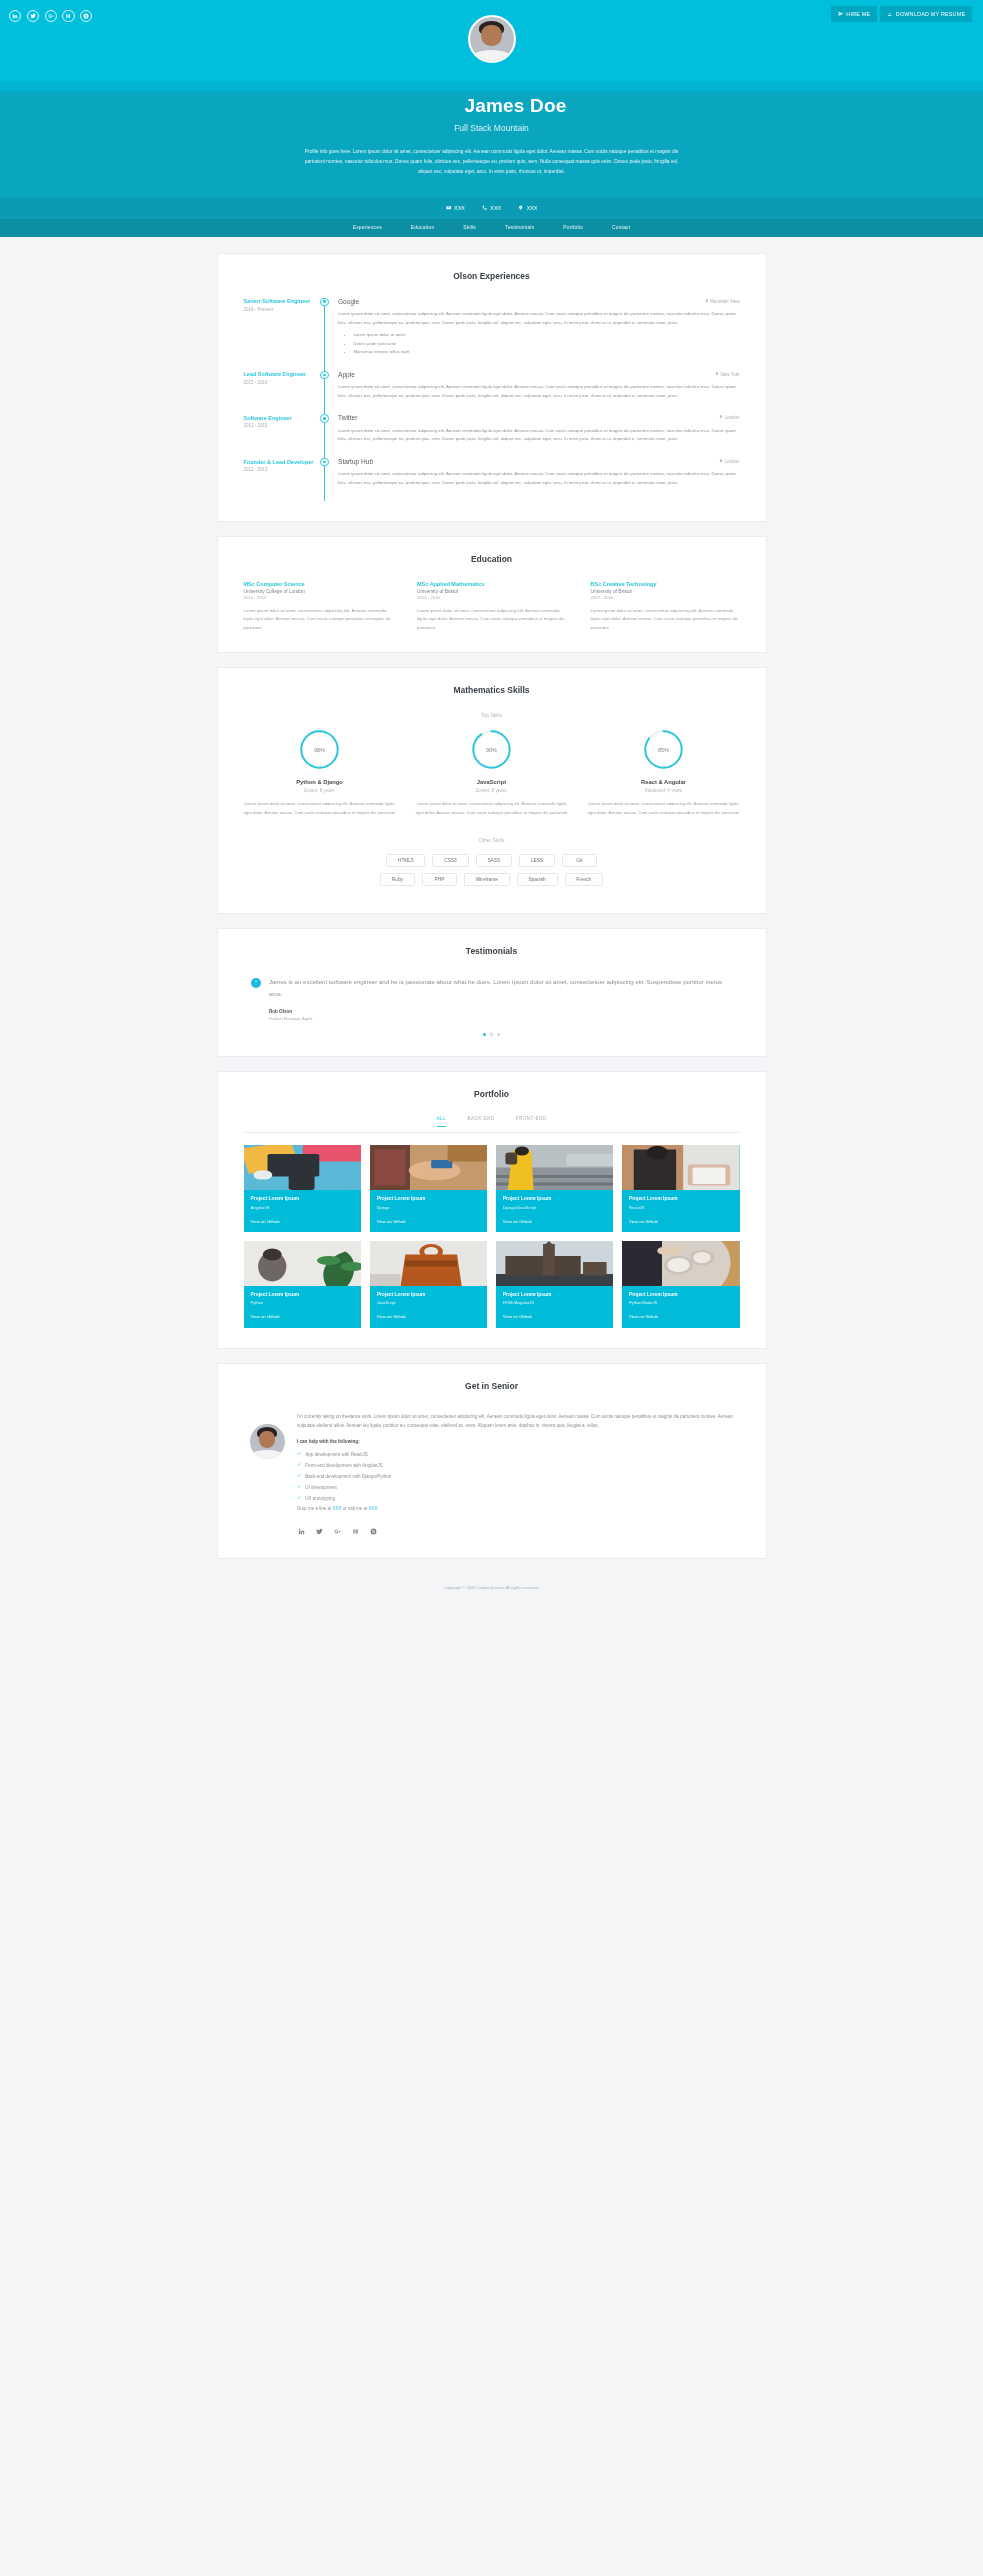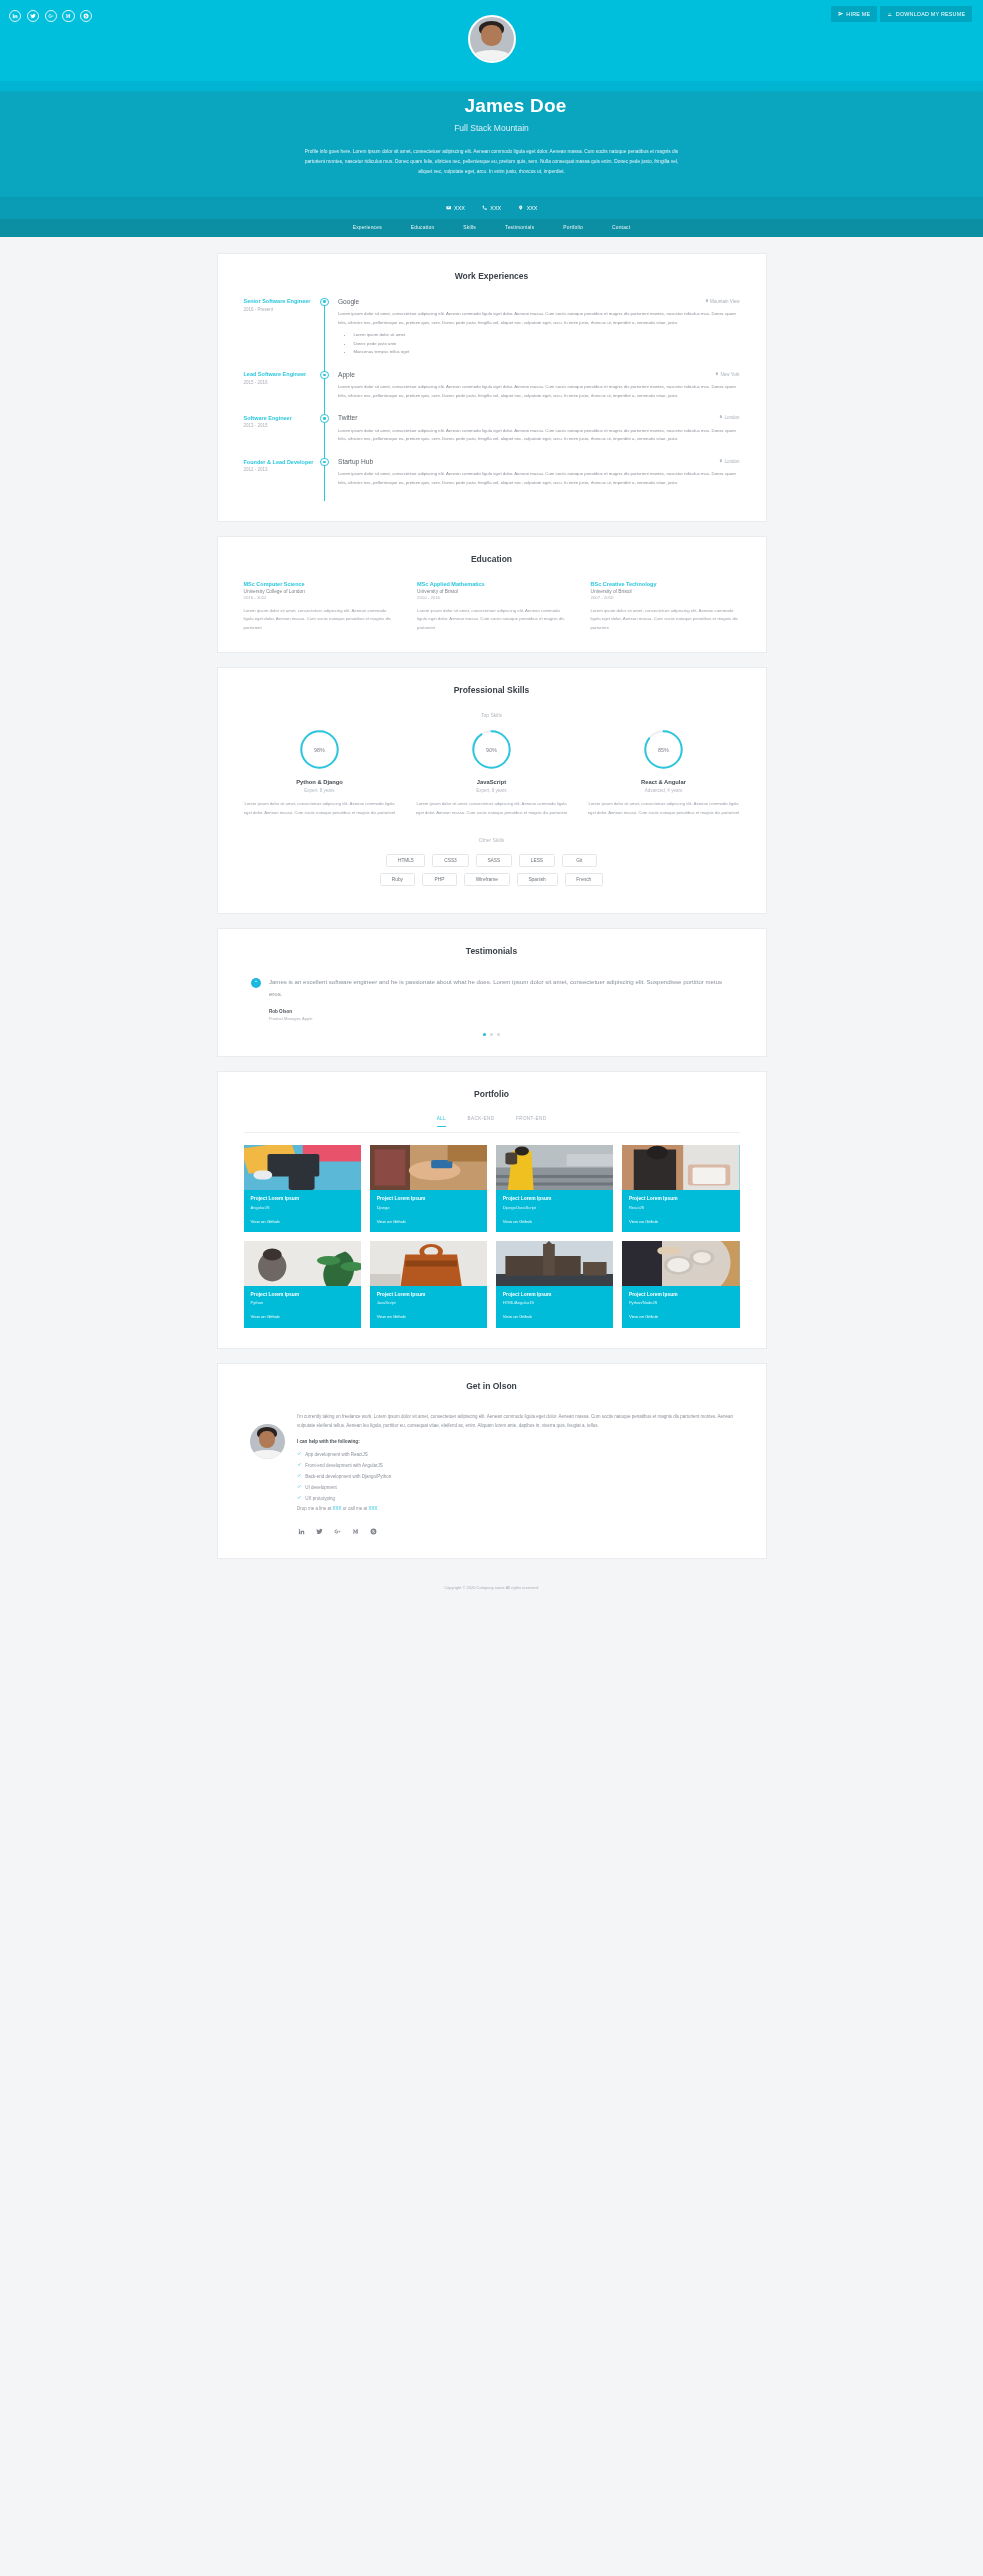--- a/index.html
+++ b/index.html
@@ -367,21 +367,21 @@
     <a class="nav-link">Skills</a>
     <a class="nav-link">Testimonials</a>
     <a class="nav-link">Portfolio</a>
     <a class="nav-link">Contact</a>
   </div>
 </div>
 
 <div class="page">
 
   <section class="card">
-    <h2 class="sec-title">Work Experiences</h2>
+    <h2 class="sec-title">Olson Experiences</h2>
 
     <div class="exp-row">
       <div class="exp-left">
         <div class="exp-role">Senior Software Engineer</div>
         <div class="exp-years">2016 - Present</div>
       </div>
       <div class="exp-line">
           <div class="dot">
             <i></i>
           </div>
@@ -496,21 +496,21 @@
       <div>
         <div class="edu-deg">BSc Creative Technology</div>
         <div class="edu-school">University of Bristol</div>
         <div class="edu-years">2007 - 2010</div>
         <p class="edu-text">Lorem ipsum dolor sit amet, consectetuer adipiscing elit. Aenean commodo ligula eget dolor. Aenean massa. Cum sociis natoque penatibus et magnis dis parturient</p>
       </div>
     </div>
   </section>
 
   <section class="card">
-    <h2 class="sec-title">Professional Skills</h2>
+    <h2 class="sec-title">Mathematics Skills</h2>
     <div class="sub-title">Top Skills</div>
     <div class="skills-grid">
       <div class="skill">
         <div class="ring-wrap">
             <div class="ring">
           <svg width="41" height="41" viewBox="0 0 54 54">
             <circle cx="27" cy="27" r="24" fill="none" stroke="#eceff1" stroke-width="2.6"></circle>
             <circle class="ring-fg" cx="27" cy="27" r="24" fill="none" stroke="#2bc6dd" stroke-width="2.6" stroke-linecap="round" stroke-dasharray="150.79644737231007" stroke-dashoffset="3.015928947446204"></circle>
           </svg>
           <div class="ring-val">98%</div>
@@ -713,21 +713,21 @@
         <div class="pf-body">
           <div class="pf-title">Project Lorem Ipsum</div>
           <div class="pf-tech">Python/NodeJS</div>
           <a class="pf-link">View on Github</a>
         </div>
       </div>
     </div>
   </section>
 
   <section class="card">
-    <h2 class="sec-title">Get in Olson</h2>
+    <h2 class="sec-title">Get in Senior</h2>
     <div class="gt-body">
       <div class="gt-avatar">
         <div class="ph-bg">
             <div class="ph-hair"></div>
             <div class="ph-face"></div>
             <div class="ph-body"></div>
           </div>
       </div>
       <div style="flex:1">
         <p class="gt-text">I'm currently taking on freelance work. Lorem ipsum dolor sit amet, consectetuer adipiscing elit. Aenean commodo ligula eget dolor. Aenean massa. Cum sociis natoque penatibus et magnis dis parturient montes. Aenean vulputate eleifend tellus. Aenean leo ligula, porttitor eu, consequat vitae, eleifend ac, enim. Aliquam lorem ante, dapibus in, viverra quis, feugiat a, tellus.</p>

